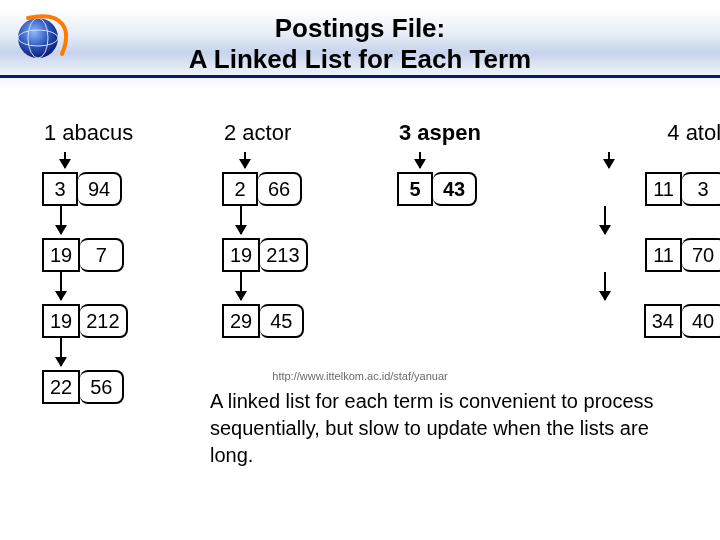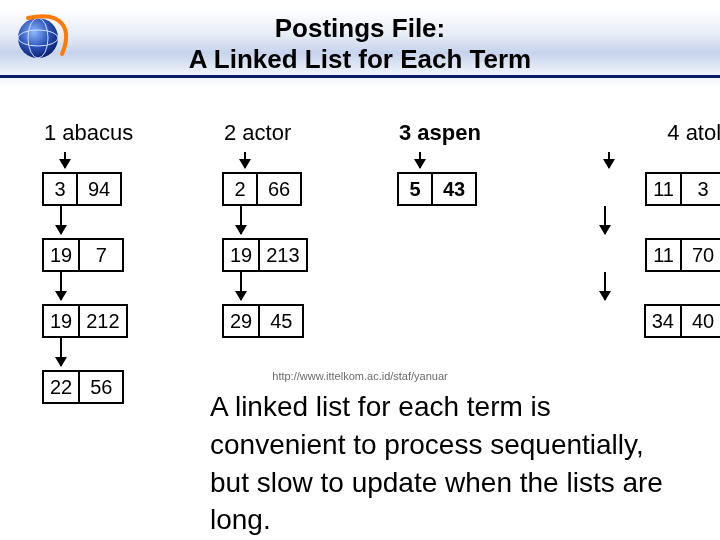--- a/index.html
+++ b/index.html
@@ -66,21 +66,21 @@
     min-width: 36px;
     height: 34px;
     display: flex;
     align-items: center;
     justify-content: center;
     font-size: 20px;
     color: #000;
     padding: 0 6px;
     background: #fff;
   }
-  .cell + .cell { border-left: none; }
+  .cell + .cell { border-left: none; border-radius: 8px; }
   .cell.wider { min-width: 44px; }
 
   .arrow-v {
     position: relative;
     width: 2px;
     height: 28px;
     background: #000;
     margin-left: 18px;
   }
   .arrow-v::after {
@@ -91,21 +91,21 @@
     border-right: 6px solid transparent;
     border-top: 10px solid #000;
   }
   .arrow-v.short { height: 16px; margin-left: 22px; }
 
   .note {
     position: absolute;
     top: 268px;
     left: 180px;
     right: 10px;
-    font-size: 28px;
+    font-size: 20px;
     color: #000;
     line-height: 1.35;
   }
 
   .footer {
     position: absolute;
     bottom: 22px;
     width: 100%;
     text-align: center;
     font-size: 11px;

